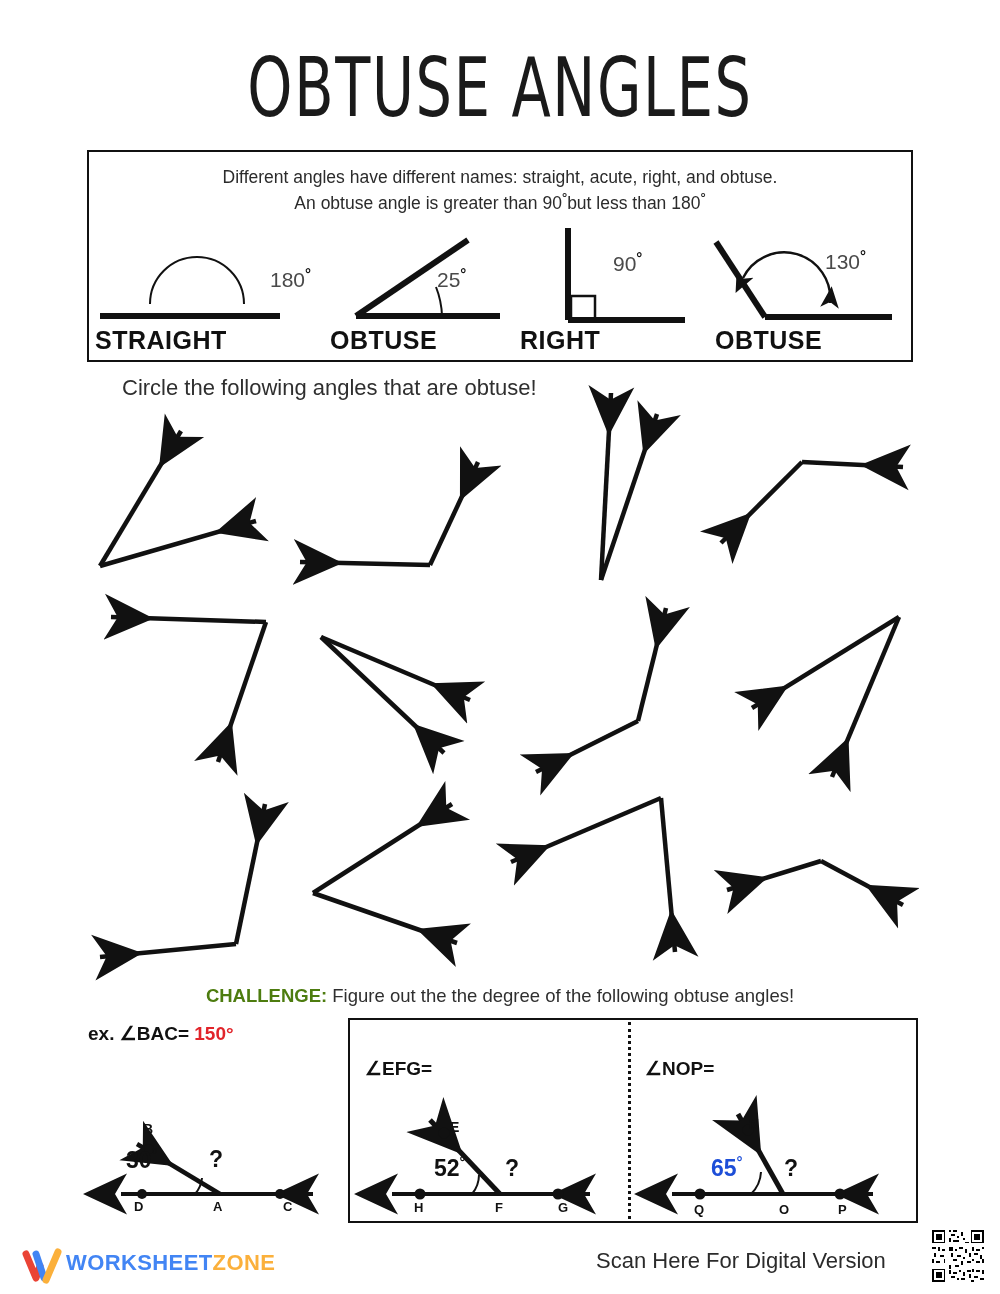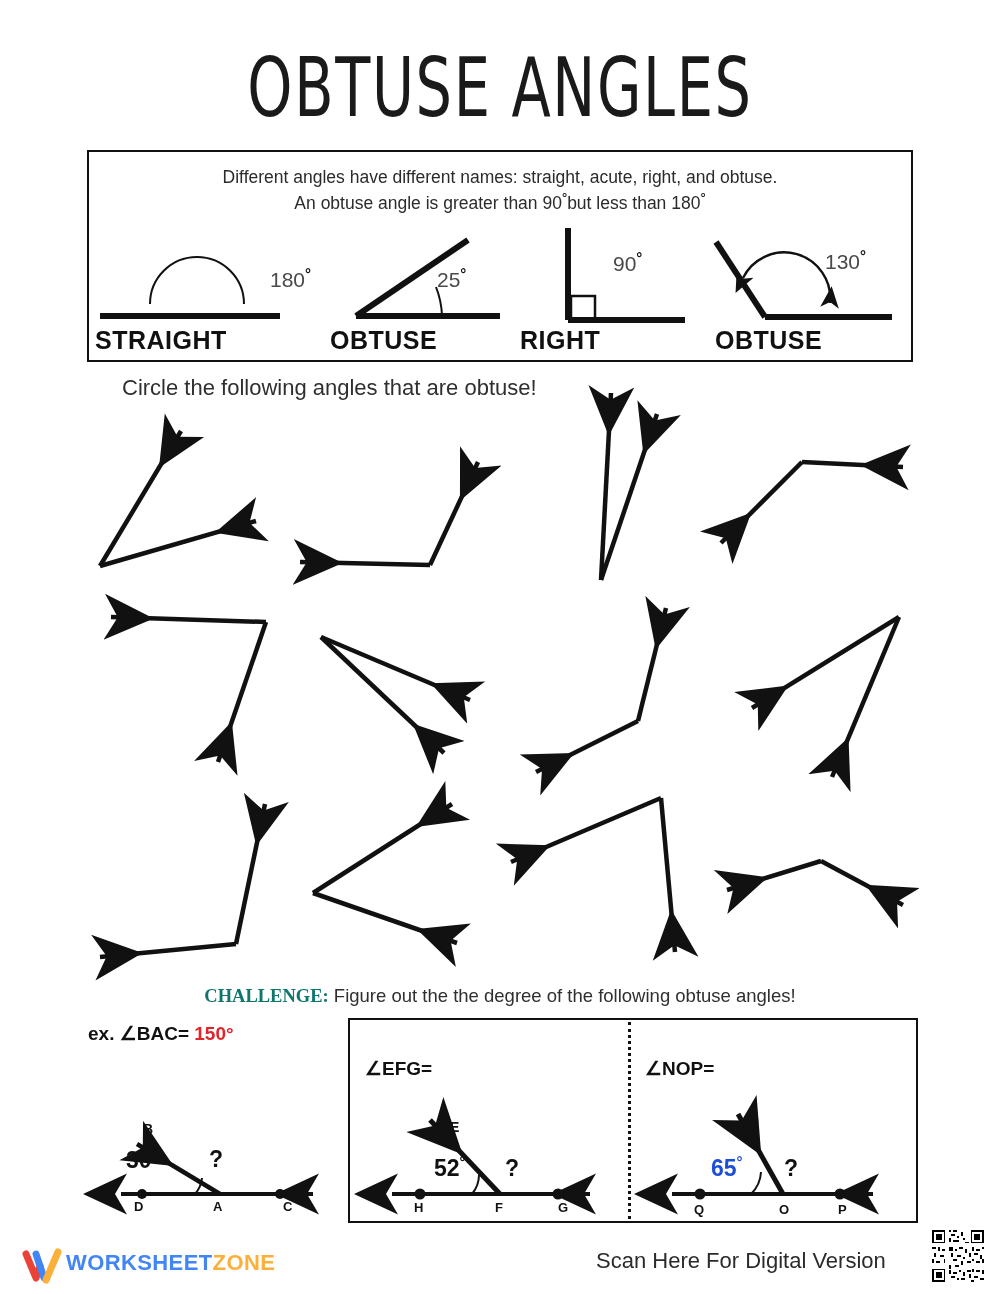--- a/index.html
+++ b/index.html
@@ -81,21 +81,21 @@
   }
 
   
   #challenge-line {
     left: 0; top: 985px;
     width: 1000px;
     text-align: center;
     font-size: 18.5px;
     color: #2f2f2f;
   }
-  #challenge-line b { color: #0f766e; font-family: Liberation Serif, serif; }
+  #challenge-line b { color: #4d7c0f; }
 
   
   #ex-head {
     left: 88px; top: 1022px;
     font-size: 19px;
     font-weight: bold;
     color: #111;
     white-space: nowrap;
   }
   #ex-head .red { color: #e1242a; }

